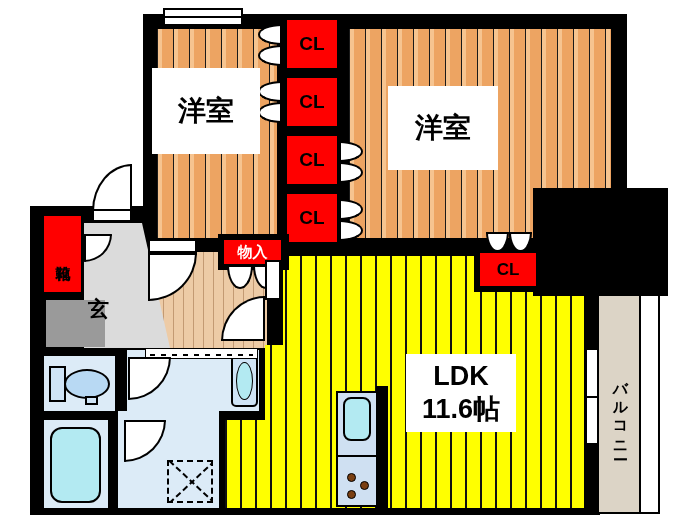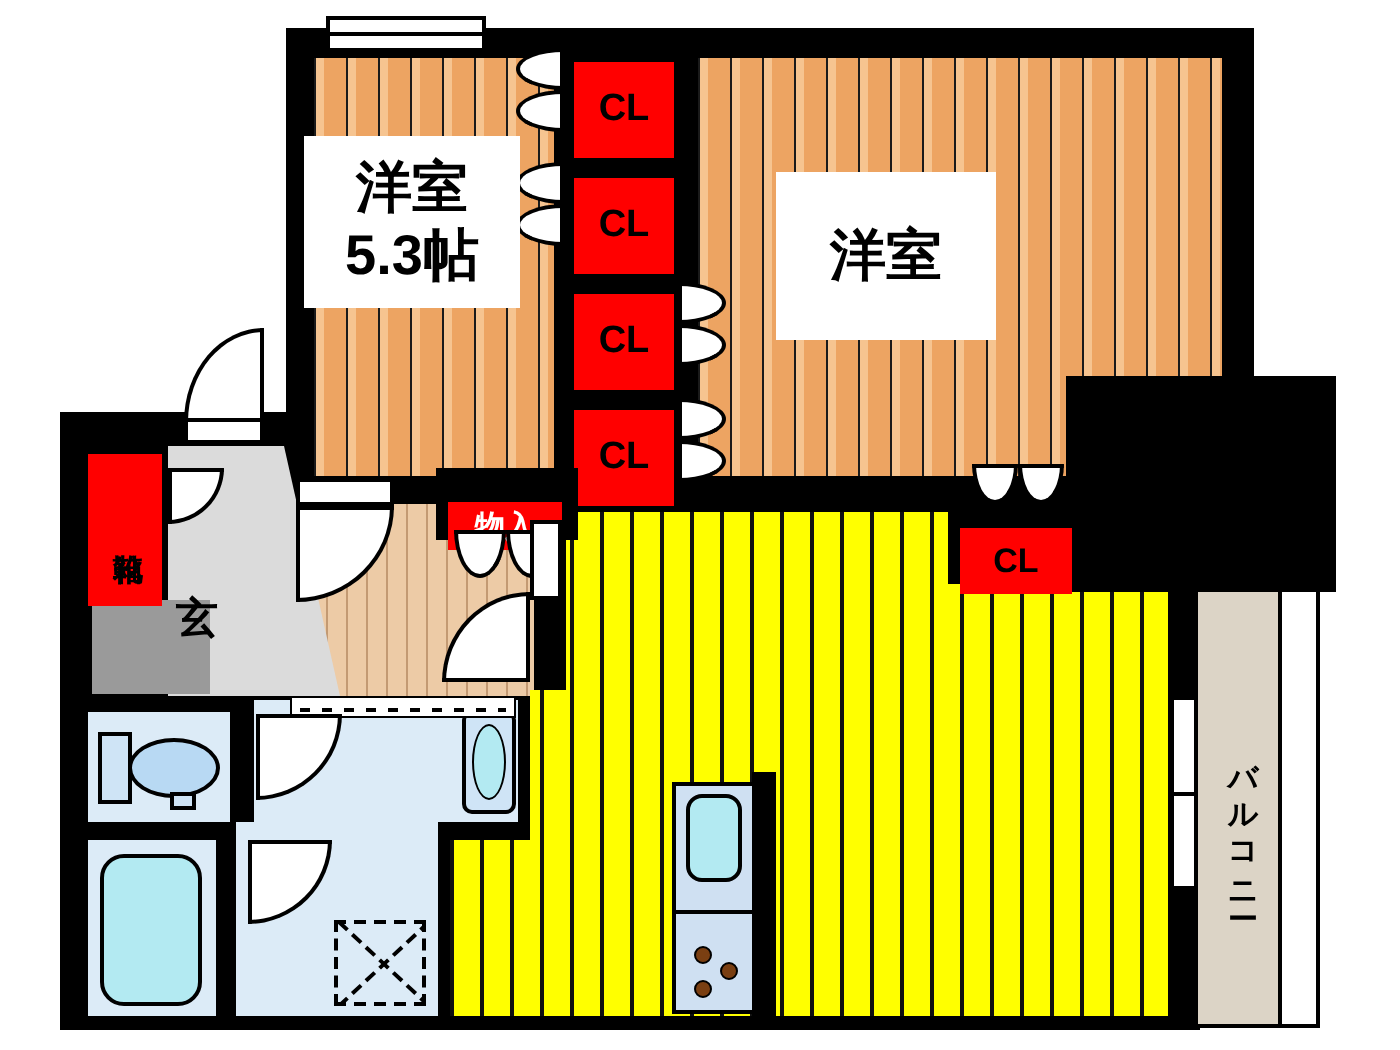--- a/index.html
+++ b/index.html
@@ -6,21 +6,21 @@
   .plan{position:relative;width:700px;height:525px;background:#fff;overflow:hidden;
         font-family:"Liberation Sans","DejaVu Sans",sans-serif;color:#000;}
   .abs{position:absolute;}
   .wall{position:absolute;background:#000;}
   .wood{position:absolute;background-color:#f1ab68;
         background-image:repeating-linear-gradient(90deg,#1a1a1a 0 1px,#f6c490 1px 5px,#eda462 5px 16px);}
   .yellow{position:absolute;background:repeating-linear-gradient(90deg,#111 0 2px,#ffff00 2px 15px);}
   .hallf{position:absolute;background:repeating-linear-gradient(90deg,#c39a73 0 1px,#edcba6 1px 10px);}
   .blue{position:absolute;background:#dcebf7;}
   .red{position:absolute;background:#ff0000;display:flex;align-items:center;justify-content:center;
-       font-weight:bold;margin-top:11px;}
+       font-weight:bold;}
   .arc{position:absolute;background:#fff;border:2px solid #000;box-sizing:border-box;}
   .tl{border-radius:100% 0 0 0;}
   .br{border-radius:0 0 100% 0;}
   .leaf{position:absolute;background:#fff;border:2px solid #000;box-sizing:border-box;}
   .fd{position:absolute;display:flex;}
   .fd.v{flex-direction:column;}
   .fd b{flex:1;background:#fff;border:2px solid #000;box-sizing:border-box;}
   .fd.bl b{border-radius:100% 0 0 100% / 50% 0 0 50%;}
   .fd.brt b{border-radius:0 100% 100% 0 / 0 50% 50% 0;}
   .fd.bd b{border-radius:0 0 50% 50% / 0 0 100% 100%;}
@@ -155,21 +155,24 @@
   </div>
 
   <div class="fix" style="left:597px;top:294px;width:63px;height:220px;background:#fff;border:2px solid #000;"></div>
   <div class="fix" style="left:597px;top:294px;width:44px;height:220px;background:#dcd4c6;border:2px solid #000;"></div>
   <div class="abs vtext" style="left:600px;top:345px;width:40px;height:135px;display:flex;align-items:center;justify-content:center;font-size:15px;letter-spacing:3px;font-weight:bold;">
     <span>バルコニー</span>
     </div>
 
   <div class="rlabel" style="left:152px;top:68px;width:108px;height:86px;font-size:28px;">
     <span>洋室</span>
-    <span>5.3帖</span>
   </div>
   <div class="rlabel" style="left:388px;top:86px;width:110px;height:84px;font-size:28px;">
     <span>洋室</span>
+  </div>
+  <div class="rlabel" style="left:406px;top:354px;width:110px;height:78px;font-size:27px;">
+    <span>LDK</span>
+    <span>11.6帖</span>
   </div>
   <div class="abs" style="left:88px;top:295px;width:30px;font-size:21px;font-weight:bold;">
     <span>玄</span></div>
 
 </div>
 
 </body></html>

